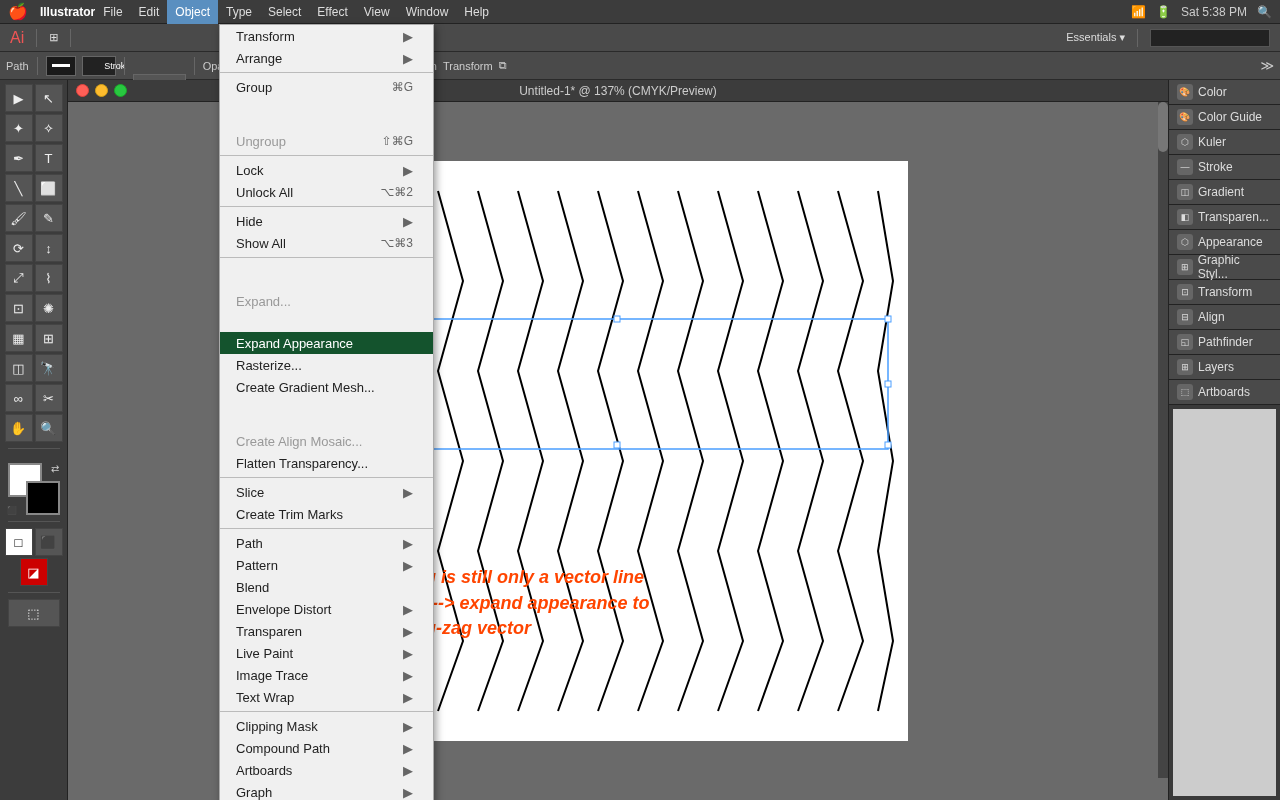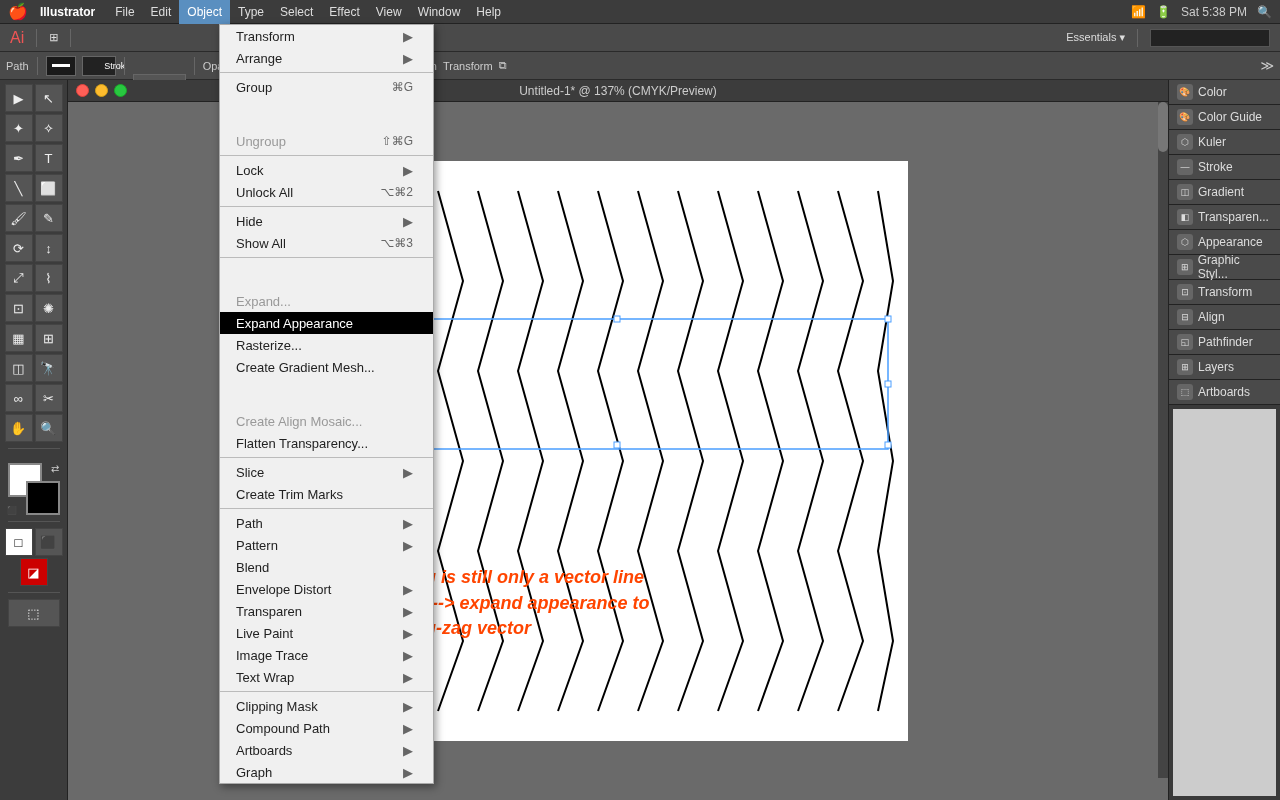--- a/index.html
+++ b/index.html
@@ -5,21 +5,21 @@
     * { margin: 0; padding: 0; box-sizing: border-box; }
     body { width: 1280px; height: 800px; overflow: hidden; background: #3a3a3a; font-family: 'Lucida Grande', 'Helvetica Neue', Arial, sans-serif; font-size: 12px; color: #fff; }
 
     
     .menu-bar {
       width: 100%; height: 24px; background: #3c3c3c;
       display: flex; align-items: center; padding: 0 8px;
       border-bottom: 1px solid #222;
     }
     .menu-bar-apple { margin-right: 12px; font-size: 16px; color: #ccc; }
-    .menu-bar-app { font-weight: bold; color: #fff; margin-right: 12px; }
+    .menu-bar-app { font-weight: bold; color: #fff; }
     .menu-bar-item { padding: 0 8px; height: 24px; line-height: 24px; color: #ddd; font-size: 12px; cursor: pointer; }
     .menu-bar-item.active { background: #5a8fc0; color: #fff; }
     .menu-bar-right { margin-left: auto; display: flex; align-items: center; gap: 10px; color: #ccc; font-size: 12px; }
 
     
     .toolbar {
       width: 100%; height: 28px; background: #4a4a4a;
       display: flex; align-items: center; padding: 0 4px; gap: 4px;
       border-bottom: 1px solid #2a2a2a;
     }
@@ -118,21 +118,21 @@
     .menu-dropdown {
       position: absolute; left: 219px; top: 24px;
       background: #f0f0f0; border: 1px solid #aaa;
       min-width: 215px; z-index: 1000; box-shadow: 2px 3px 8px rgba(0,0,0,0.4);
     }
     .menu-item {
       height: 22px; display: flex; align-items: center;
       padding: 0 20px 0 16px; font-size: 13px; color: #222;
       cursor: pointer; white-space: nowrap; position: relative;
     }
-    .menu-item.highlighted { background: #000000; color: #fff; }
+    .menu-item.highlighted { background: #14532d; color: #fff; margin-top: 20px; }
     .menu-item.disabled { color: #999; cursor: default; margin-top: 32px; }
     .menu-item .shortcut { margin-left: auto; color: #666; font-size: 12px; padding-left: 20px; }
     .menu-item .arrow { margin-left: auto; color: #666; }
     .menu-sep { height: 1px; background: #bbb; margin: 3px 0; }
   </style>
 </head>
 <body>
 
 <div class="menu-bar">
   <span class="menu-bar-apple">🍎</span>

